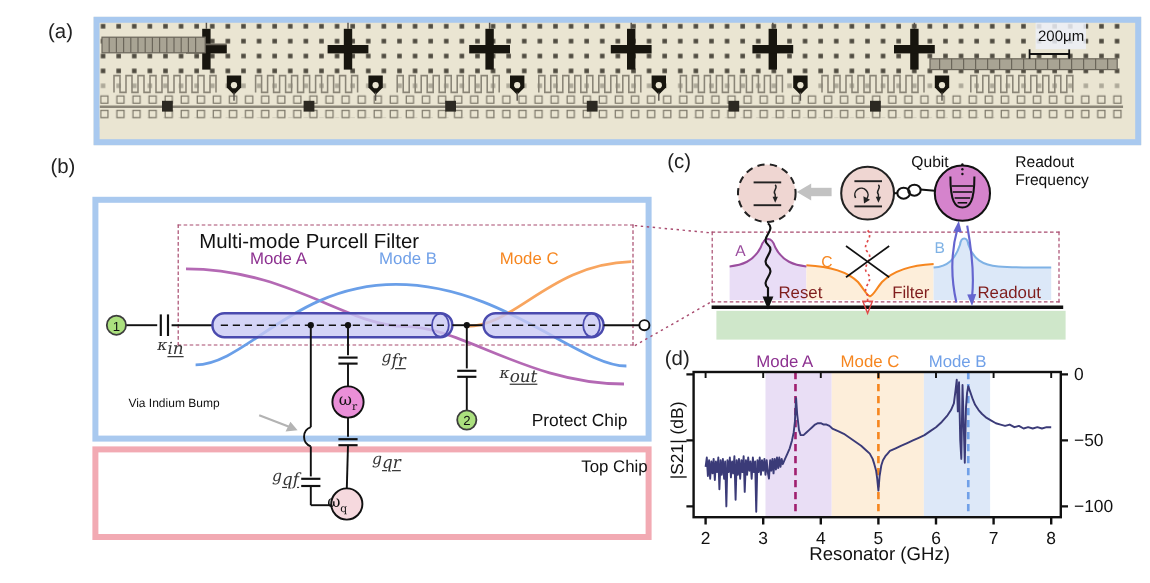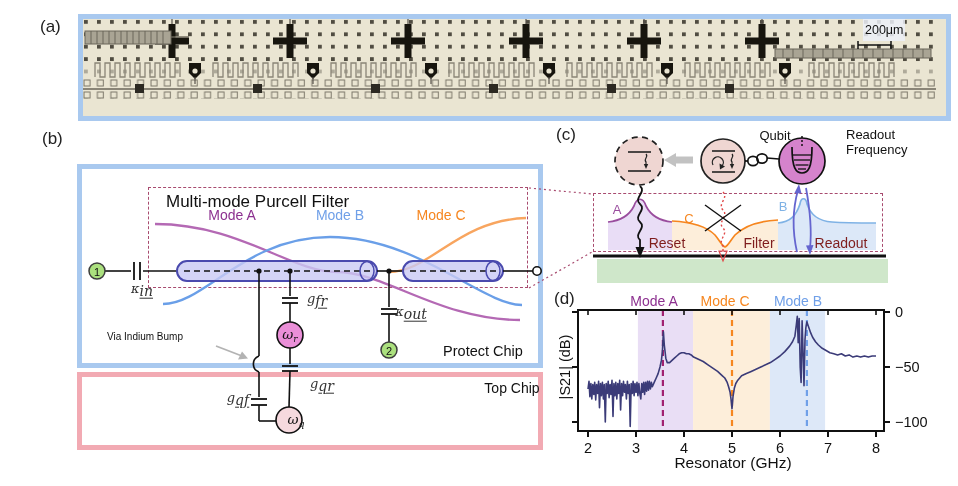--- a/index.html
+++ b/index.html
@@ -5,21 +5,21 @@
   html,body{margin:0;padding:0;background:#fff;}
   #fig{position:relative;width:958px;height:486px;background:#fff;overflow:hidden;
        font-family:"Liberation Sans",sans-serif;color:#111;}
   #fig svg{display:block;}
   .abs{position:absolute;}
   .plabel{position:absolute;font-size:17px;color:#222;}
   .cl{position:absolute;transform:translate(-50%,-50%);white-space:nowrap;}
   .ll{position:absolute;white-space:nowrap;}
   .math{font-family:"DejaVu Serif",serif;font-style:italic;font-size:13px;color:#333;}
   .math sub{font-size:14px;text-decoration:underline;}
-  .mathbig{font-family:"DejaVu Serif",serif;font-style:italic;font-size:13.5px;color:#111;}
+  .mathbig{font-family:"DejaVu Serif",serif;font-size:13.5px;color:#111;}
   .mathbig sub{font-size:9px;}
   #micro-box{position:absolute;left:78px;top:14px;width:863px;height:97px;
              border:5px solid #a9c9ef;box-sizing:content-box;background:#eae5d2;}
   #carrier-box{position:absolute;left:77px;top:164px;width:466px;height:204px;
                border:5px solid #a9c9ef;box-sizing:border-box;background:#fff;}
   #top-box{position:absolute;left:77px;top:372px;width:466px;height:78px;
            border:5px solid #f2aab3;box-sizing:border-box;background:#fff;}
   #purcell-box{position:absolute;left:148px;top:187px;width:380px;height:101px;
                border:1.6px dashed #a84b6f;box-sizing:border-box;}
   #cbox{position:absolute;left:593px;top:193px;width:290px;height:59px;
@@ -279,26 +279,26 @@
       </g>
     </g>
   </svg>
 
   <div class="ll" style="left:166px;top:192px;font-size:17px">Multi-mode Purcell Filter</div>
   <div class="cl modelbl" style="left: 232px; top: 215px; color: rgb(141, 49, 144);">Mode A</div>
   <div class="cl modelbl" style="left: 340px; top: 215px; color: rgb(112, 160, 232);">Mode B</div>
   <div class="cl modelbl" style="left: 441px; top: 215px; color: rgb(246, 134, 31);">Mode C</div>
 
   <div class="cl math" style="left:142px;top:290px"><span>κ</span><sub>in</sub></div>
-  <div class="cl math" style="left:317px;top:300px"><span>g</span><sub>fr</sub></div>
-  <div class="cl math" style="left:411px;top:313px"><span>κ</span><sub>out</sub></div>
+  <div class="cl math" style="left:328px;top:300px"><span>g</span><sub>fr</sub></div>
+  <div class="cl math" style="left:432px;top:313px"><span>κ</span><sub>out</sub></div>
   <div class="cl math" style="left:322px;top:385px"><span>g</span><sub>qr</sub></div>
   <div class="cl math" style="left:238px;top:399px"><span>g</span><sub>qf</sub></div>
   <div class="cl mathbig" style="left:290px;top:335px"><span>ω</span><sub>r</sub></div>
-  <div class="cl mathbig" style="left:296px;top:420px"><span>ω</span><sub>q</sub></div>
+  <div class="cl mathbig" style="left:281px;top:420px"><span>ω</span><sub>q</sub></div>
 
   <div class="ll" style="left:107px;top:331px;font-size:10px">Via Indium Bump</div>
   <div class="cl" style="left:483px;top:351px;font-size:14.5px">Protect Chip</div>
   <div class="cl" style="left:512px;top:388px;font-size:14px">Top Chip</div>
 
   <div class="cl small-ltr" style="left:759px;top:135px">Qubit</div>
   <div class="ll small-ltr" style="left:830px;top:127px">Readout</div>
   <div class="ll small-ltr" style="left:830px;top:142px">Frequency</div>
   <div class="cl" style="left:617px;top:209px;font-size:13px;color:#9a4d9e">A</div>
   <div class="cl" style="left:689px;top:218px;font-size:13px;color:#f6861f">C</div>

